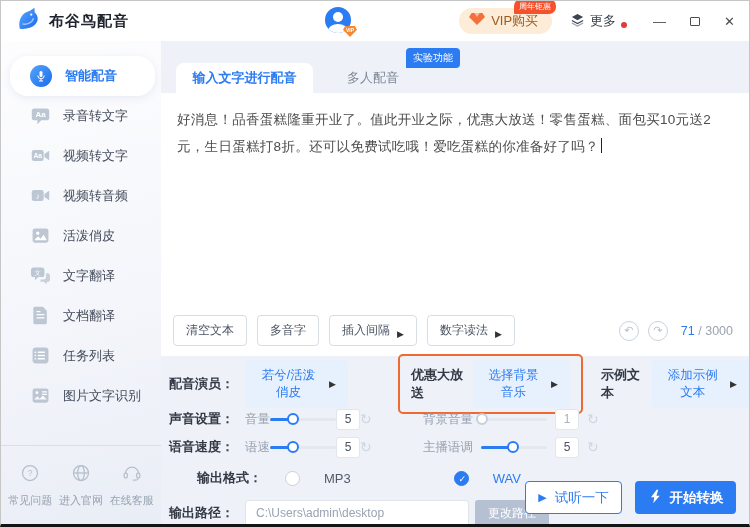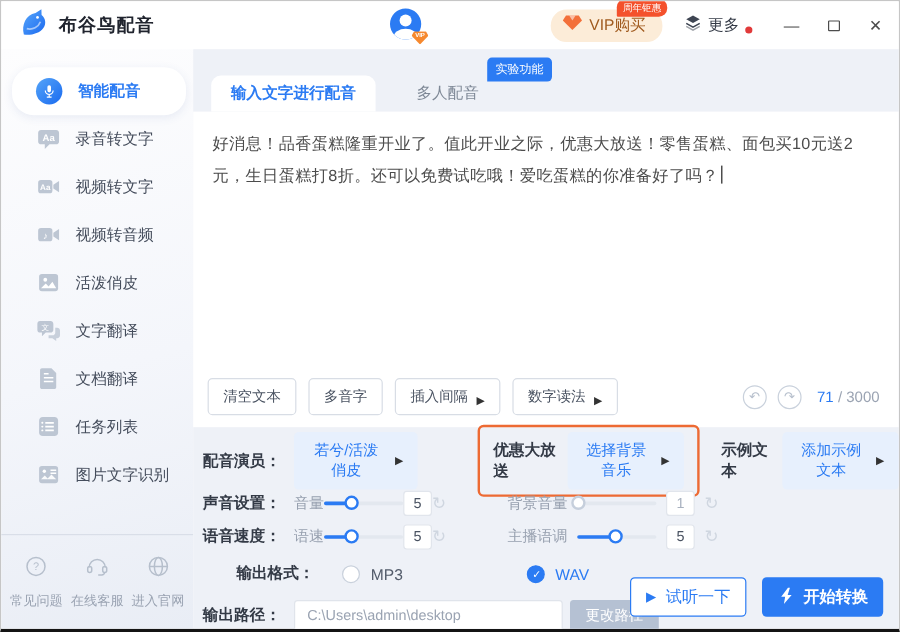--- a/index.html
+++ b/index.html
@@ -73,21 +73,21 @@
   .sub-label { font-size:12.5px; color:#97a0af; }
   .slider { width:66px; height:3px; background:#e3e8ef; border-radius:2px; position:relative; cursor:pointer; flex:0 0 auto; }
   .slider .fill { position:absolute; left:0; top:0; height:3px; background:#2b7bf3; border-radius:2px; }
   .slider .knob { position:absolute; top:-5px; width:12px; height:12px; border-radius:50%; background:#fff; border:2px solid #2b7bf3; cursor:grab; }
   .slider.gray .fill { background:#e3e8ef; }
   .slider.gray .knob { border-color:#c6cfdc; }
   .valbox { width:24px; height:21px; background:#fff; border:1px solid #e1e5ec; border-radius:3px; font-size:12px; color:#4a5362; display:flex; align-items:center; justify-content:center; }
   .valbox.dim { color:#a8b1bf; }
   .reset { color:#cfd6e0; font-size:14px; cursor:pointer; }
   .format-row { height:30px; margin-top:2px;margin-left:28px; }
-  .radio-group { display:flex; align-items:flex-end; gap:9px; cursor:pointer; }
+  .radio-group { display:flex; align-items:flex-end; gap:24px; cursor:pointer; }
   .radio { width:15px; height:15px; border-radius:50%; border:1px solid #c9d1dc; background:#fff; }
   .radio.checked { background:#2b7bf3; border-color:#2b7bf3; position:relative; }
   .radio.checked::after { content:"✓"; position:absolute; left:0; top:0; width:15px; height:15px; color:#fff; font-size:9px; line-height:15px; text-align:center; }
   .radio-label { font-size:13px; color:#525b6a; }
   .radio-label.sel { color:#2b7bf3; }
   .path-row { height:32px; margin-top:4px; }
   .path-input { width:224px; height:27px; border:1px solid #e0e4eb; border-radius:3px; background:#fff; padding:0 10px; font-size:12px; color:#9aa3b2; font-family:"Liberation Sans",sans-serif; outline:none; }
   .change-btn { margin-left:6px; height:27px; background:#b5c1d3; color:#fff; border:none; border-radius:3px; font-size:12px; padding:0 13px; cursor:pointer; }
 
   .actions { position:absolute; right:13px; bottom:15px; display:flex; gap:13px; }
@@ -255,37 +255,37 @@
             <svg width="20" height="20" viewBox="0 0 24 24" fill="none" stroke="#b6bfcc" stroke-width="1.5">
                 <circle cx="12" cy="12" r="9"></circle>
                 <text x="12" y="16" font-size="11" fill="#b6bfcc" stroke="none" text-anchor="middle">?</text>
               </svg>
           </span>
           <span class="foot-label">常见问题</span>
         </div>
         <div class="foot-item">
           <span>
             <svg width="20" height="20" viewBox="0 0 24 24" fill="none" stroke="#b6bfcc" stroke-width="1.5">
+                <circle cx="12" cy="12" r="9"></circle>
+                <ellipse cx="12" cy="12" rx="4" ry="9"></ellipse>
+                <path d="M3 12h18"></path>
+              </svg>
+          </span>
+          <span class="foot-label">进入官网</span>
+        </div>
+        <div class="foot-item">
+          <span>
+            <svg width="20" height="20" viewBox="0 0 24 24" fill="none" stroke="#b6bfcc" stroke-width="1.5">
                 <path d="M4 13a8 8 0 0 1 16 0"></path>
                 <rect x="2.5" y="12" width="4" height="6" rx="2"></rect>
                 <rect x="17.5" y="12" width="4" height="6" rx="2"></rect>
                 <path d="M13 20.5h3.5a3 3 0 0 0 3-2.5"></path>
               </svg>
           </span>
           <span class="foot-label">在线客服</span>
-        </div>
-        <div class="foot-item">
-          <span>
-            <svg width="20" height="20" viewBox="0 0 24 24" fill="none" stroke="#b6bfcc" stroke-width="1.5">
-                <circle cx="12" cy="12" r="9"></circle>
-                <ellipse cx="12" cy="12" rx="4" ry="9"></ellipse>
-                <path d="M3 12h18"></path>
-              </svg>
-          </span>
-          <span class="foot-label">进入官网</span>
         </div>
       </div>
     </div>
 
     <div class="main">
       <div class="tabs-row">
         <div class="tab-active">输入文字进行配音</div>
         <div class="tab-inactive">多人配音</div>
         <div class="exp-badge">实验功能</div>
       </div>

